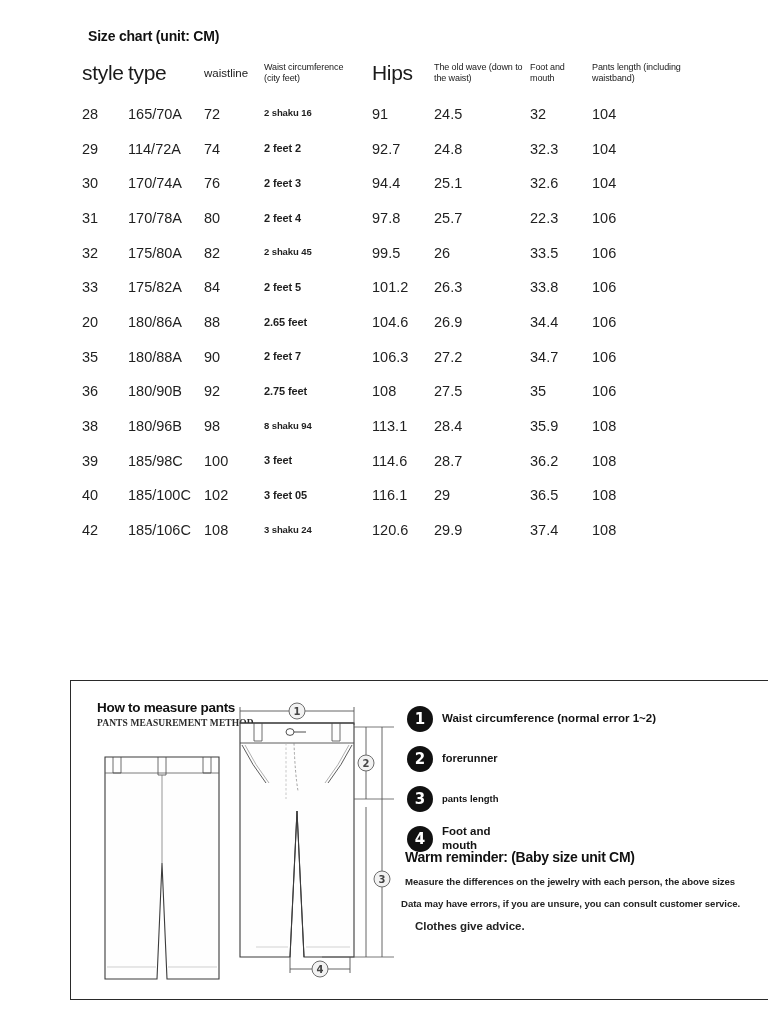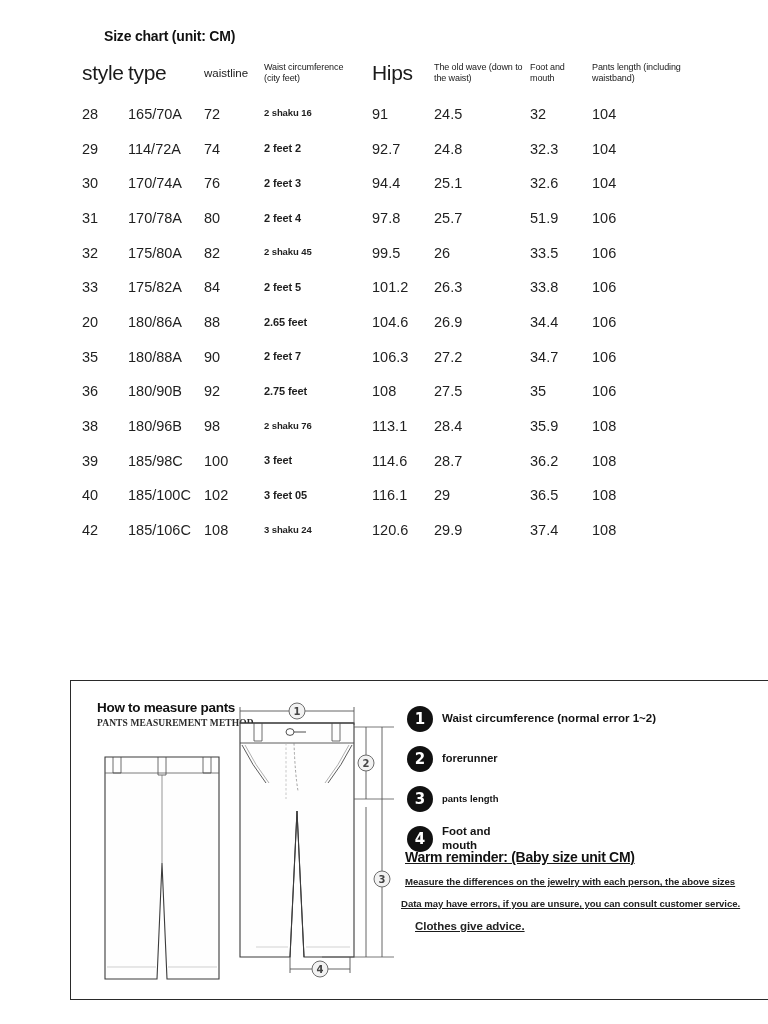--- a/index.html
+++ b/index.html
@@ -12,21 +12,21 @@
     height: 1024px;
     position: relative;
     font-family: "Liberation Sans", sans-serif;
     color: #1a1a1a;
     overflow: hidden;
   }
 
   
   #chart-title {
     position: absolute;
-    left: 104px;
+    left: 88px;
     top: 28px;
     font-size: 14px;
     font-weight: 600;
     letter-spacing: -0.2px;
     color: #111;
   }
 
   
   #size-table {
     position: absolute;
@@ -172,21 +172,20 @@
   .legend-row.sz-2 .legend-label { font-size: 11px;   font-weight: 600; }
   .legend-row.sz-3 .legend-label { font-size: 9.5px;  font-weight: 600; }
   .legend-row.sz-4 .legend-label { font-size: 11.5px; font-weight: 600; }
 
   
   #reminder {
     position: absolute;
     left: 330px;
     top: 168px;
     width: 290px;
-    text-decoration: underline;
   }
   #reminder-title {
     font-size: 14px;
     font-weight: 700;
     color: #111;
     letter-spacing: -0.3px;
     margin-bottom: 11px;
     padding-left: 4px;
   }
   .reminder-line {
@@ -265,21 +264,21 @@
         <td class="c-num">32.6</td>
         <td class="c-num">104</td>
       </tr>
       <tr>
         <td class="c-num">31</td>
         <td class="c-type">170/78A</td>
         <td class="c-num">80</td>
         <td class="c-wcirc">2 feet 4</td>
         <td class="c-num">97.8</td>
         <td class="c-num">25.7</td>
-        <td class="c-num">51.9</td>
+        <td class="c-num">22.3</td>
         <td class="c-num">106</td>
       </tr>
       <tr>
         <td class="c-num">32</td>
         <td class="c-type">175/80A</td>
         <td class="c-num">82</td>
         <td class="c-wcirc tiny">2 shaku 45</td>
         <td class="c-num">99.5</td>
         <td class="c-num">26</td>
         <td class="c-num">33.5</td>
@@ -322,21 +321,21 @@
         <td class="c-wcirc">2.75 feet</td>
         <td class="c-num">108</td>
         <td class="c-num">27.5</td>
         <td class="c-num">35</td>
         <td class="c-num">106</td>
       </tr>
       <tr>
         <td class="c-num">38</td>
         <td class="c-type">180/96B</td>
         <td class="c-num">98</td>
-        <td class="c-wcirc tiny">2 shaku 76</td>
+        <td class="c-wcirc tiny">8 shaku 94</td>
         <td class="c-num">113.1</td>
         <td class="c-num">28.4</td>
         <td class="c-num">35.9</td>
         <td class="c-num">108</td>
       </tr>
       <tr>
         <td class="c-num">39</td>
         <td class="c-type">185/98C</td>
         <td class="c-num">100</td>
         <td class="c-wcirc">3 feet</td>

